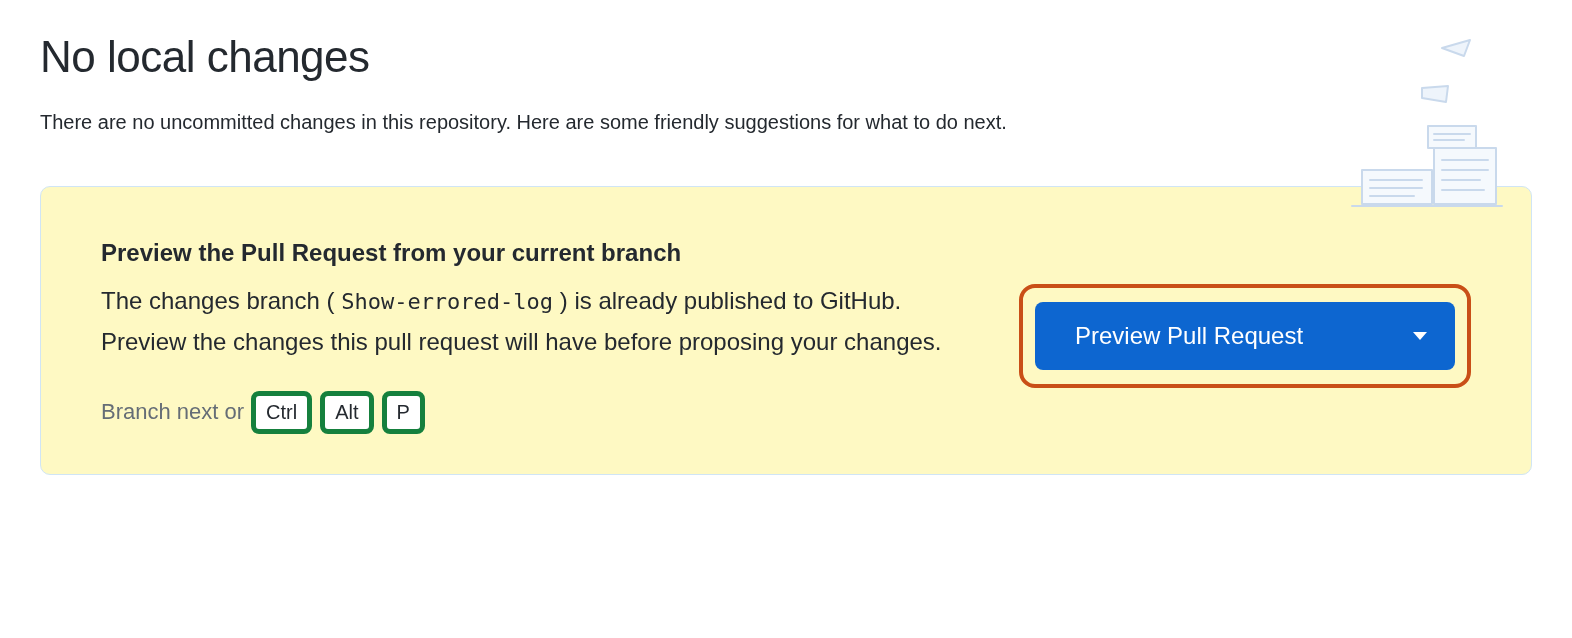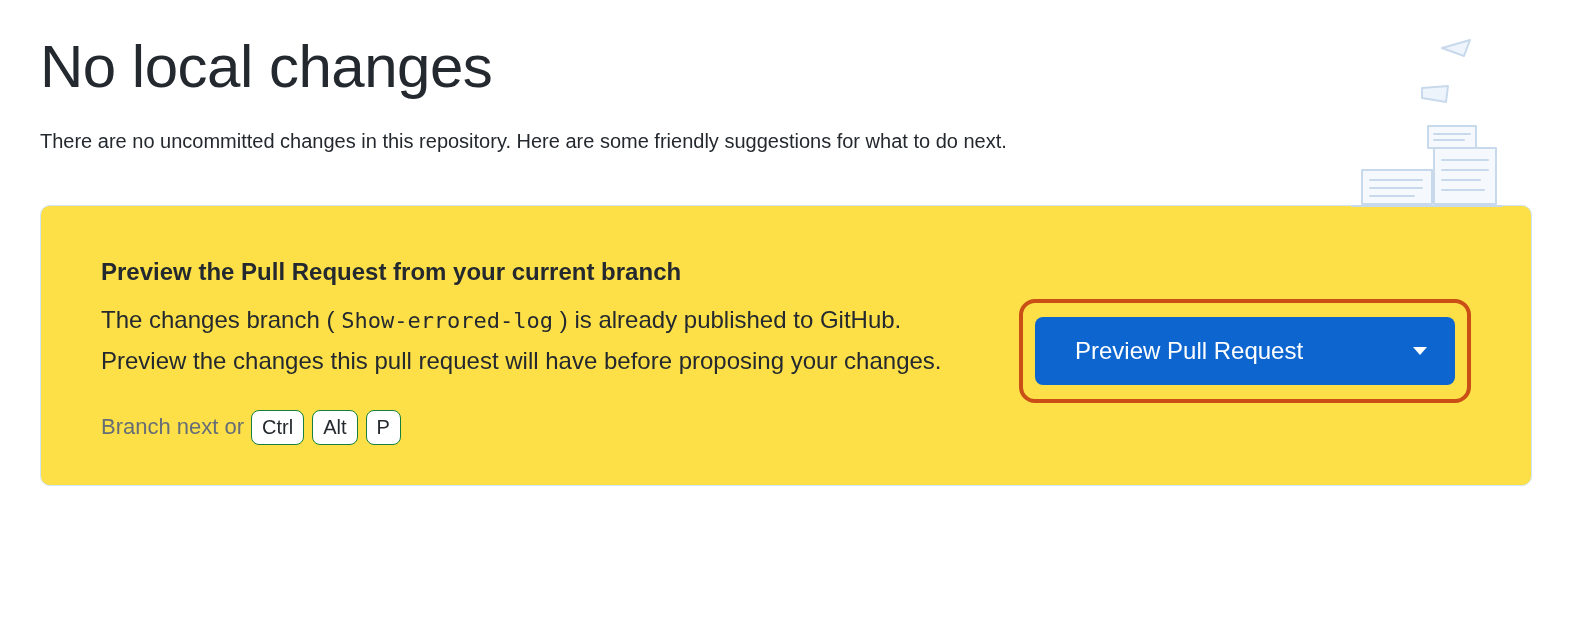--- a/index.html
+++ b/index.html
@@ -6,36 +6,36 @@
     body {
       font-family: -apple-system, BlinkMacSystemFont, "Segoe UI", Helvetica, Arial, sans-serif;
       background: #ffffff;
       width: 1572px;
       height: 638px;
       padding: 32px 40px;
       color: #24292f;
       position: relative;
     }
     .page-title {
-      font-size: 60px;
+      font-size: 44px;
       font-weight: 300;
       color: #24292f;
       margin-bottom: 24px;
       letter-spacing: -0.5px;
     }
     .page-subtitle {
       font-size: 20px;
       font-weight: 400;
       color: #24292f;
       line-height: 1.6;
       max-width: 1000px;
       margin-bottom: 48px;
     }
     .suggestion-box {
-      background: #fde047;
+      background: #fef9c3;
       border: 1px solid #d0e5f5;
       border-radius: 10px;
       padding: 52px 60px 40px 60px;
       display: flex;
       align-items: center;
       justify-content: space-between;
       gap: 40px;
     }
     .suggestion-left { flex: 1; min-width: 0; }
     .suggestion-title {
@@ -61,21 +61,21 @@
       display: flex;
       align-items: center;
       gap: 6px;
       flex-wrap: wrap;
     }
     .kbd {
       display: inline-flex;
       align-items: center;
       justify-content: center;
       background: #ffffff;
-      border: 1px solid #15803d;
+      border: 5px solid #15803d;
       border-radius: 8px;
       padding: 2px 10px 3px 10px;
       font-size: 20px;
       color: #24292f;
       font-family: -apple-system, BlinkMacSystemFont, "Segoe UI", Helvetica, Arial, sans-serif;
       line-height: 1.4;
       margin: 0 1px;
     }
     .button-wrap {
       border: 4px solid #c94f17;

